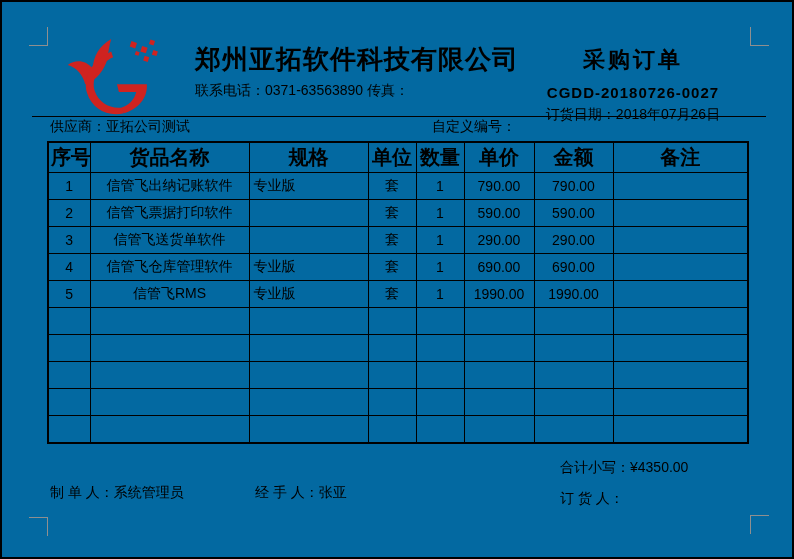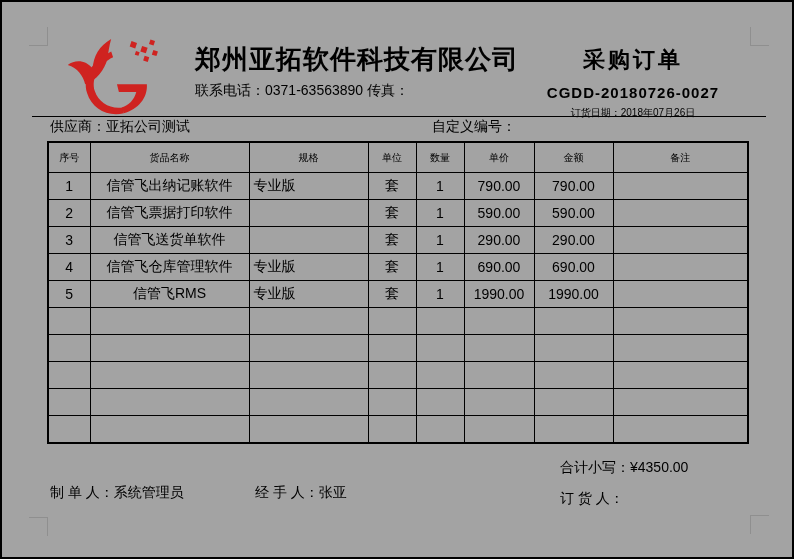--- a/index.html
+++ b/index.html
@@ -1,19 +1,19 @@
 <!DOCTYPE html>
 <html><head>
 <meta charset="utf-8">
 <style>
   html,body{margin:0;padding:0;background:#fff;}
   .sheet{
     position:relative;
     width:794px;height:559px;
-    background:#a3a3a3;
+    background:#0369a1;
     border:2px solid #000;
     box-sizing:border-box;
     font-family:"Liberation Sans","DejaVu Sans",sans-serif;
     color:#000;
     overflow:hidden;
   }
   
   .mark{position:absolute;width:18px;height:18px;}
   .mark-tl{left:27px;top:25px;border-right:1px solid #8f8f8f;border-bottom:1px solid #8f8f8f;}
   .mark-tr{left:748px;top:25px;border-left:1px solid #8f8f8f;border-bottom:1px solid #8f8f8f;}
@@ -23,42 +23,42 @@
   .logo{position:absolute;left:58px;top:36px;width:112px;height:82px;}
 
   .company-block{position:absolute;left:193px;top:40px;width:330px;}
   .company-name{font-size:26px;font-weight:bold;letter-spacing:1px;white-space:nowrap;}
   .info-line{font-size:14px;margin-top:5px;white-space:nowrap;}
   .company-block .info-line:first-of-type{margin-top:9px;}
 
   .title-block{position:absolute;left:531px;top:43px;width:200px;text-align:center;}
   .doc-title{font-size:22px;font-weight:bold;letter-spacing:3px;}
   .order-no{font-size:15px;font-weight:bold;margin-top:9px;letter-spacing:1px;}
-  .order-date{font-size:10px;margin-top:5px;}
+  .order-date{font-size:14px;margin-top:5px;}
 
   .divider{position:absolute;left:30px;top:114px;width:734px;border-top:1px solid #000;}
 
   .supplier-row{position:absolute;left:48px;top:116px;width:716px;font-size:14px;}
   .custom-no{position:absolute;left:382px;top:0;text-align:right;}
 
   table.items{
     position:absolute;left:45px;top:139px;
     width:702px;
     border-collapse:collapse;
     table-layout:fixed;
     font-size:14px;
   }
   table.items th,table.items td{
     border:1px solid #000;
     overflow:hidden;white-space:nowrap;
     padding:0 2px;
     text-align:center;
   }
   table.items{border:2px solid #000;}
-  table.items th{height:29px;font-size:10px;font-weight:normal;}
+  table.items th{height:29px;font-size:20px;font-weight:bold;}
   table.items td{height:26px;}
   table.items td.c-spec{text-align:left;padding-left:4px;margin-left:24px;}
 
   .footer-line{position:absolute;font-size:14px;white-space:nowrap;}
   .f-upper{left:48px;top:457px;}
   .f-lower-total{left:558px;top:457px;}
   .f-maker{left:48px;top:482px;}
   .f-handler{left:253px;top:482px;}
   .f-orderer{left:558px;top:482px;margin-top:6px;}
 </style>

